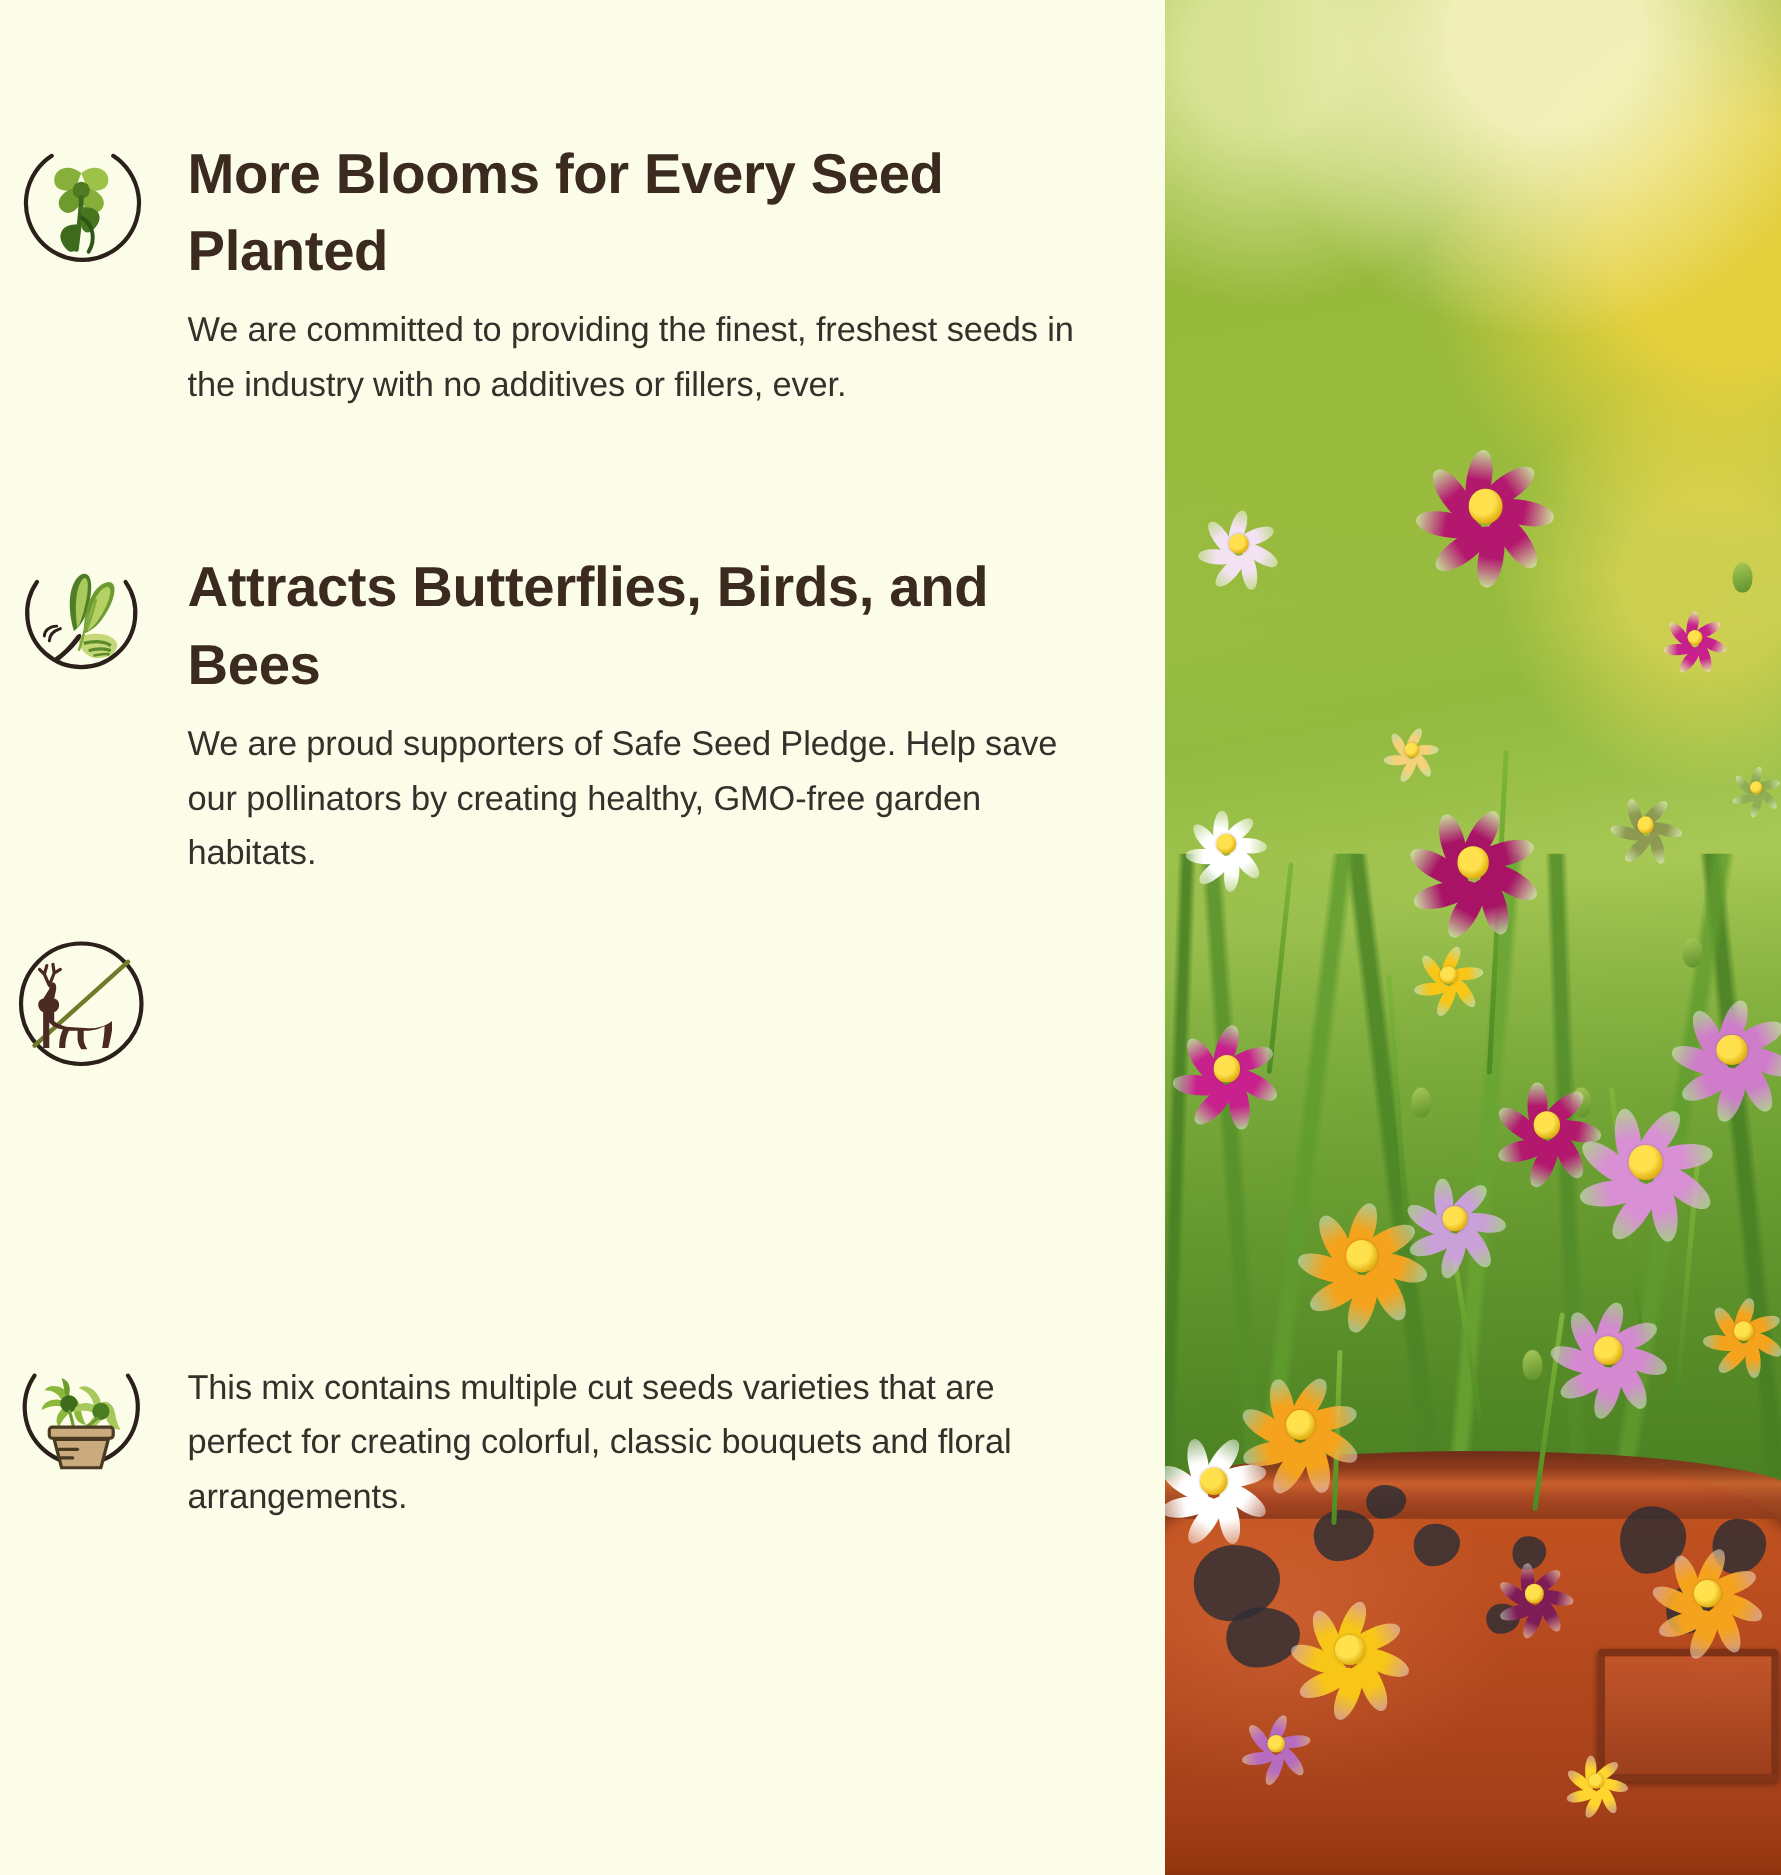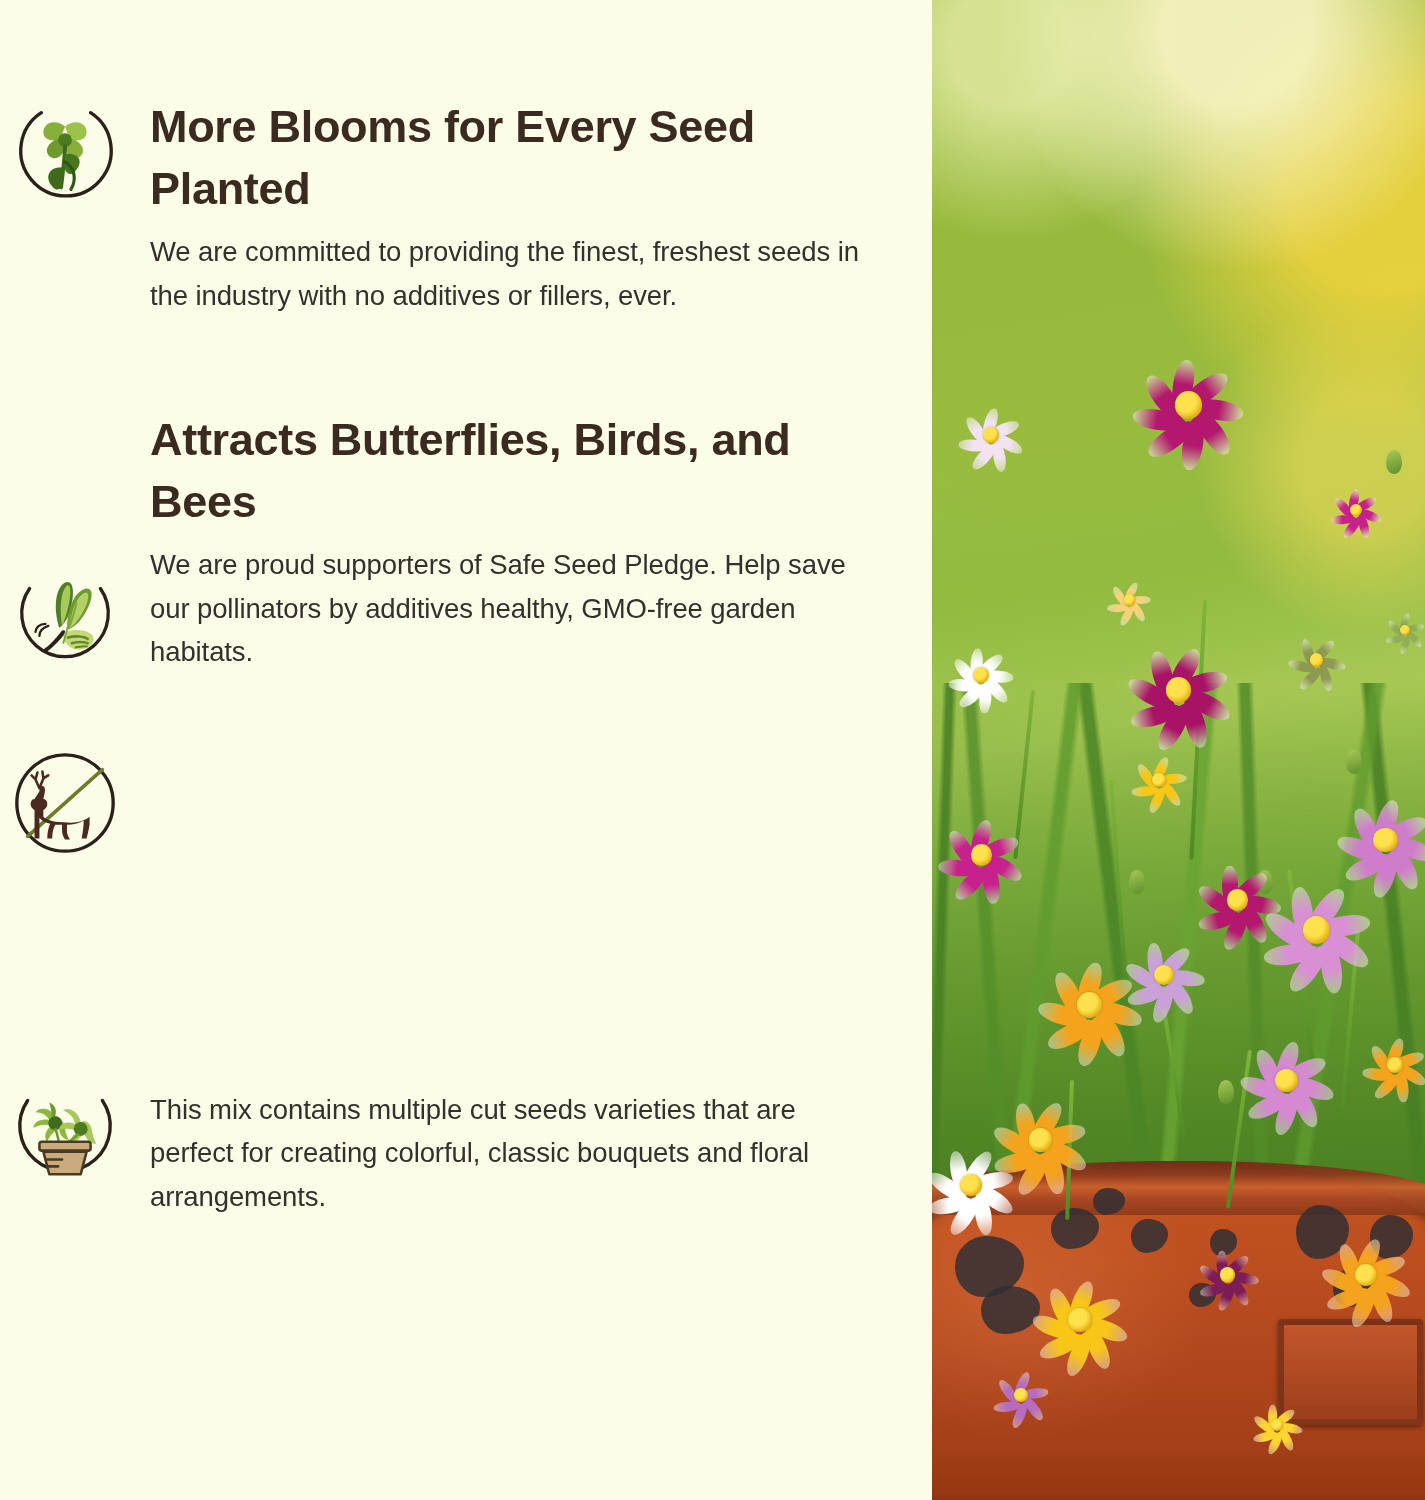--- a/index.html
+++ b/index.html
@@ -60,22 +60,22 @@
     font-size:27.5px;
     line-height:1.58;
     color:#35302c;
     margin:0;
     font-weight:normal;
     letter-spacing:-0.1px;
     font-family:"Liberation Sans", sans-serif;
   }
 
   
-  #feat-0{top:96px;}
-  #feat-1{top:409px;align-items:flex-end;}
+  #feat-0{top:108px;}
+  #feat-1{top:439px;}
   #feat-2{top:747px;}
   #feat-3{top:1072px;}
   #feat-2 .feature-desc{margin-top:22px;}
   #feat-3 .feature-desc{margin-top:16px;}
   #feat-1 .feature-desc{margin-top:4px;}
 
   
   .photo{
     position:absolute;
     left:932px;top:0;
@@ -198,21 +198,21 @@
             <path d="M66 52 C64 60 62 70 58 82" stroke="#7fa83e" stroke-width="2" fill="none"></path>
             <path d="M72 40 C70 48 68 56 64 66" stroke="#7fa83e" stroke-width="2" fill="none"></path>
             <path d="M38 88 C44 84 50 78 56 70 C58 68 60 68 60 70 C60 73 52 82 42 90 C39 92 37 90 38 88 Z" fill="#2b211a"></path>
             <path d="M40 62 C34 62 30 66 30 70" stroke="#2b211a" stroke-width="2.4" fill="none" stroke-linecap="round"></path>
             <path d="M43 64 C37 66 34 70 34 74" stroke="#2b211a" stroke-width="2.4" fill="none" stroke-linecap="round"></path>
           </g>
         </svg>
       </div>
       <div class="feature-body">
         <h2 class="feature-title">Attracts Butterflies, Birds, and Bees</h2>
-        <p class="feature-desc">We are proud supporters of Safe Seed Pledge. Help save our pollinators by additives healthy, GMO-free garden habitats.</p>
+        <p class="feature-desc">We are proud supporters of Safe Seed Pledge. Help save our pollinators by creating healthy, GMO-free garden habitats.</p>
       </div>
     </div>
 
     <div class="feature" id="feat-2">
       <div class="feature-icon">
         <svg viewBox="0 0 120 112" xmlns="http://www.w3.org/2000/svg">
           <circle cx="60" cy="56" r="49" fill="none" stroke="#2b211a" stroke-width="3.4"></circle>
           <line x1="22" y1="90" x2="98" y2="22" stroke="#6f7a2a" stroke-width="3.6" stroke-linecap="round"></line>
           <g fill="#4a2a22">
             <path d="M34 44 C34 40 36 38 38 39 C40 40 40 44 39 47 L38 52 C40 52 42 54 42 57 C42 60 40 62 38 63 L38 70 C40 72 44 74 50 75 L66 76 C74 76 80 74 85 70 L85 78 C84 84 83 88 82 92 L77 92 C78 86 79 80 79 74 C74 77 68 78 62 78 L62 86 C63 90 64 91 65 93 L60 93 C58 90 57 87 57 84 L57 78 L50 78 C48 82 47 86 47 92 L42 92 C42 86 43 81 45 77 C40 76 36 74 34 71 L34 92 L29 92 L29 63 C27 62 25 60 25 57 C25 54 27 52 29 52 Z"></path>

